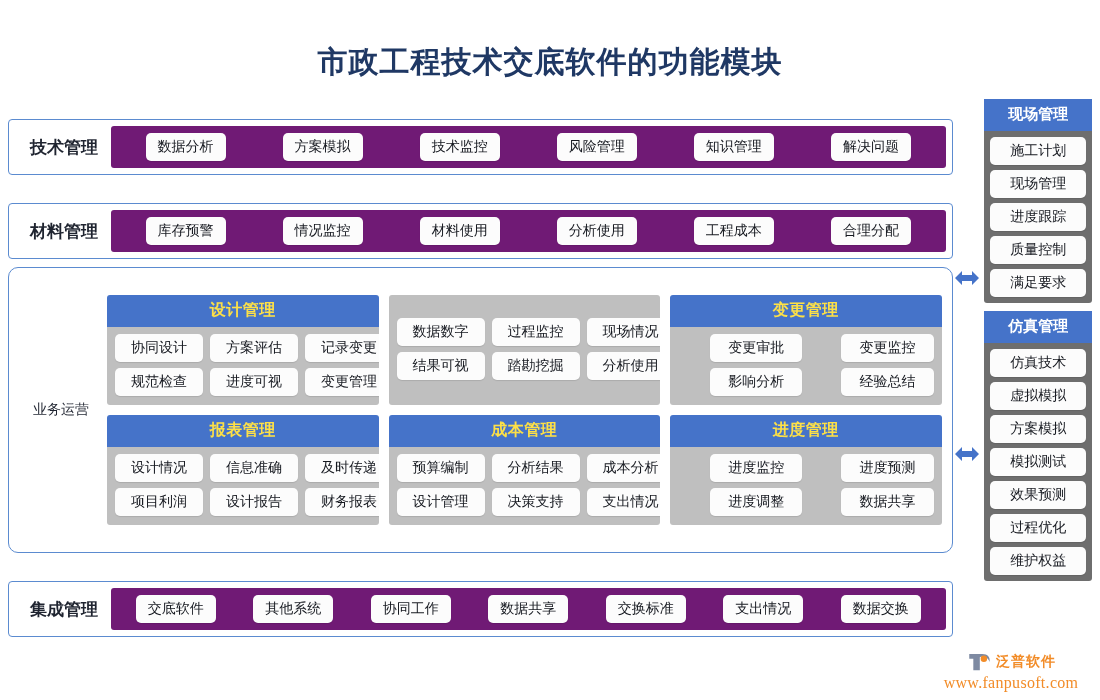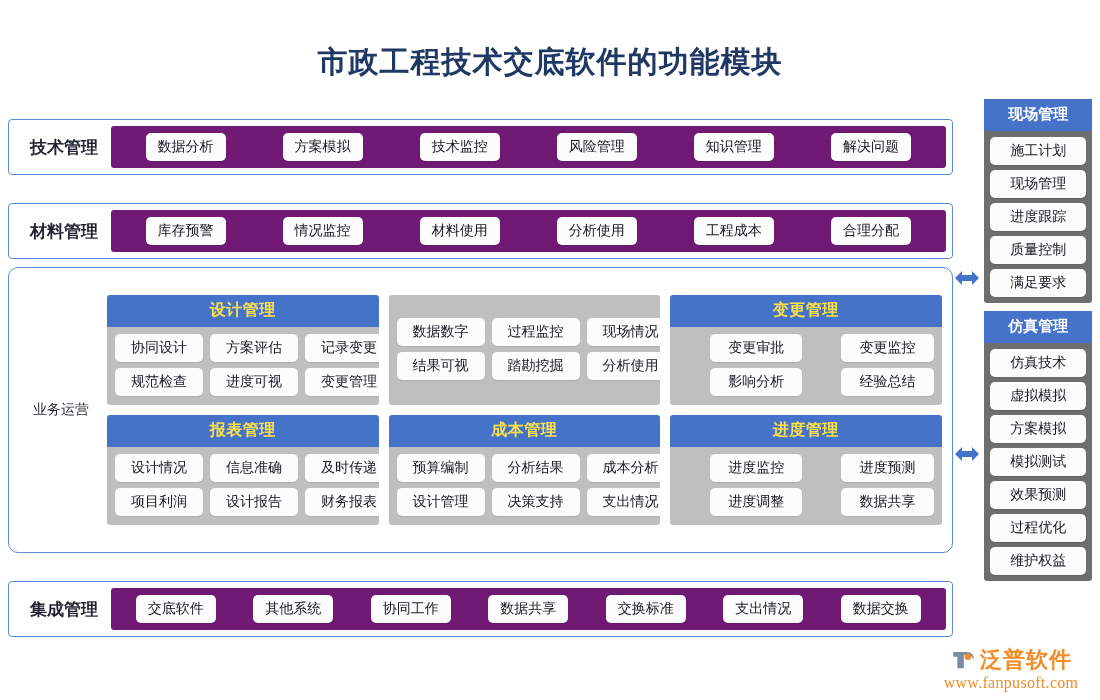--- a/index.html
+++ b/index.html
@@ -205,21 +205,21 @@
   .logo-main {
     display: flex;
     align-items: center;
     gap: 4px;
   }
   .logo-mark {
     width: 26px;
     height: 26px;
   }
   .logo-text {
-    font-size: 22px;
+    font-size: 14px;
     font-weight: bold;
     color: #F28C28;
     letter-spacing: 1px;
   }
   .logo-url {
     font-size: 16px;
     color: #F28C28;
     font-family: "Liberation Serif", serif;
     margin-top: -1px;
     letter-spacing: 0.3px;

